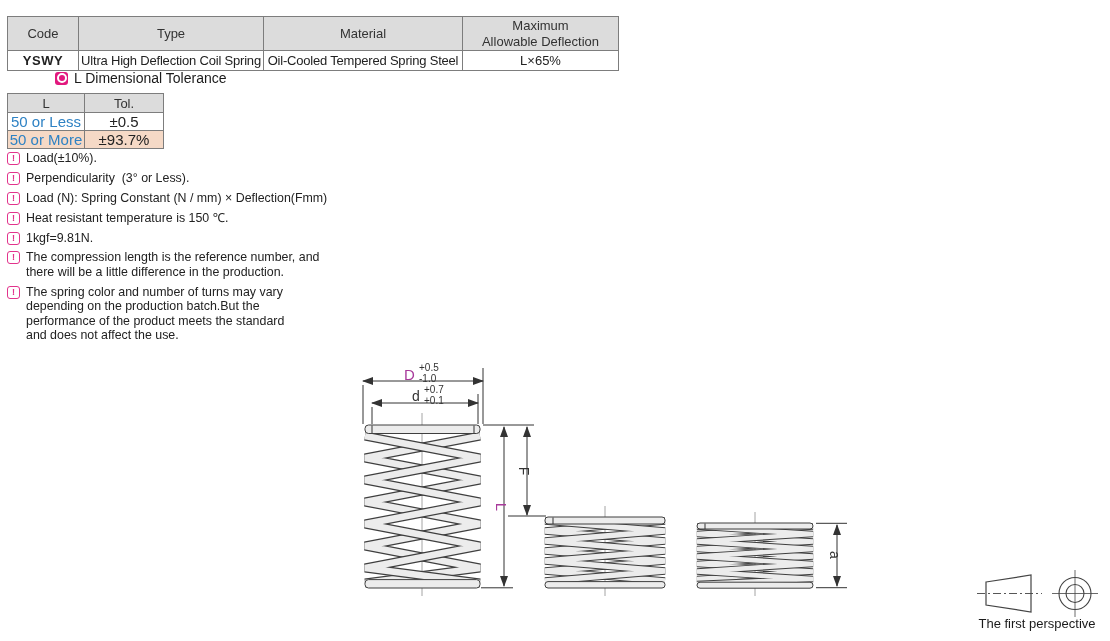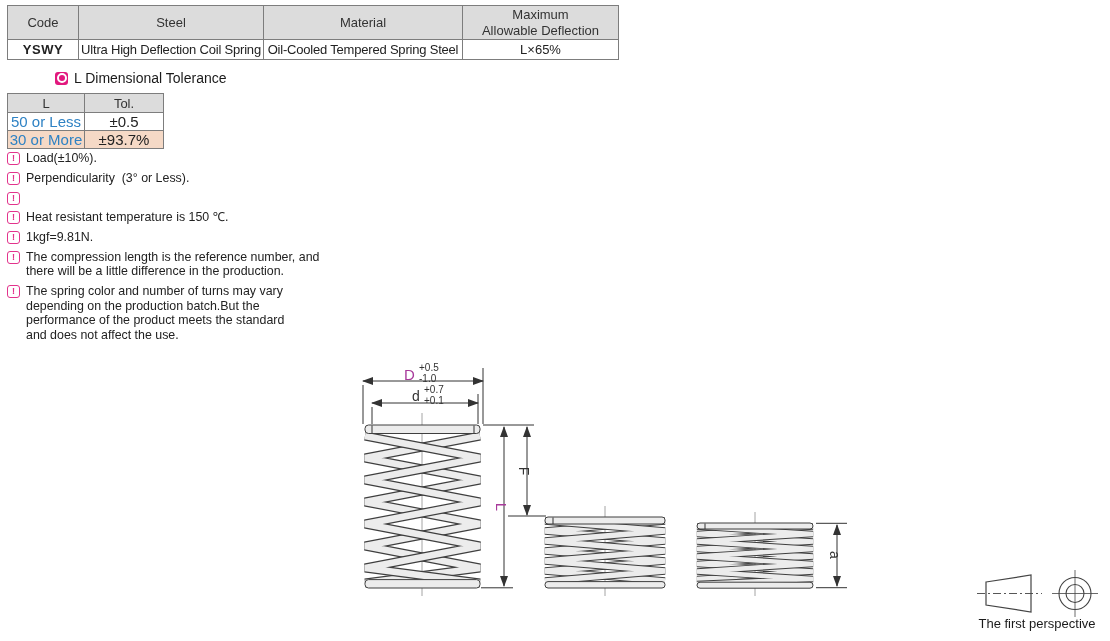--- a/index.html
+++ b/index.html
@@ -2,21 +2,21 @@
 <html><head>
 <meta charset="utf-8">
 <style>
   html,body{margin:0;padding:0;}
   body{
     width:1110px;height:641px;position:relative;background:#ffffff;
     font-family:"Liberation Sans", sans-serif;color:#222;overflow:hidden;
   }
   
   table{border-collapse:collapse;table-layout:fixed;}
-  .spec-table{position:absolute;left:7px;top:5px;}
+  .spec-table{position:absolute;left:7px;top:16px;}
   .spec-table th,.spec-table td{border:1px solid #7d7d7d;text-align:center;vertical-align:middle;padding:0 2px;overflow:hidden;}
   .spec-table thead th{background:#dcdcdc;font-weight:normal;font-size:13px;height:33px;line-height:1.2;white-space:pre-line;color:#333;}
   .spec-table tbody td{height:19px;font-size:13px;color:#222;}
   .code-h{color:#9b3597;}
   .code-v{color:#1f7ac9;font-weight:bold;font-size:14px;letter-spacing:.5px;}
   .cell-small{font-size:11.4px;letter-spacing:-0.2px;margin-top:12px;}
   
   .sec-head{position:absolute;left:7px;top:70px;display:flex;align-items:center;gap:6px;margin-left:48px;}
   .sec-icon{width:13px;height:13px;background:#e2187e;border-radius:3px;display:flex;align-items:center;justify-content:center;flex:0 0 auto;}
   .sec-icon .ring{width:6px;height:6px;border:2px solid #fff;border-radius:50%;}
@@ -54,21 +54,21 @@
 <table class="spec-table">
   <colgroup>
       <col style="width:71px">
       <col style="width:185px">
       <col style="width:199px">
       <col style="width:156px">
     </colgroup>
   <thead>
     <tr>
       <th class="code-h">Code</th>
-      <th>Steel</th>
+      <th>Type</th>
       <th>Material</th>
       <th>Maximum
 Allowable Deflection</th>
     </tr>
   </thead>
   <tbody>
     <tr>
       <td class="code-v">YSWY</td>
       <td class="cell-small">Ultra High Deflection Coil Spring</td>
       <td class="cell-small">Oil-Cooled Tempered Spring Steel</td>
@@ -94,37 +94,38 @@
       <th class="th-l">L</th>
       <th>Tol.</th>
     </tr>
   </thead>
   <tbody>
     <tr>
       <td class="tol-l">50 or Less</td>
       <td>±0.5</td>
     </tr>
     <tr class="tol-row-peach">
-      <td class="tol-l">30 or More</td>
+      <td class="tol-l">50 or More</td>
       <td>±93.7%</td>
     </tr>
   </tbody>
 </table>
 
 <div class="notes">
   <div class="note">
     <span class="warn">!</span>
     <span class="note-text">Load(±10%).</span>
   </div>
   <div class="note">
     <span class="warn">!</span>
     <span class="note-text">Perpendicularity  (3° or Less).</span>
   </div>
   <div class="note">
     <span class="warn">!</span>
+    <span class="note-text">Load (N): Spring Constant (N / mm) × Deflection(Fmm)</span>
   </div>
   <div class="note">
     <span class="warn">!</span>
     <span class="note-text">Heat resistant temperature is 150 ℃.</span>
   </div>
   <div class="note">
     <span class="warn">!</span>
     <span class="note-text">1kgf=9.81N.</span>
   </div>
   <div class="note">

